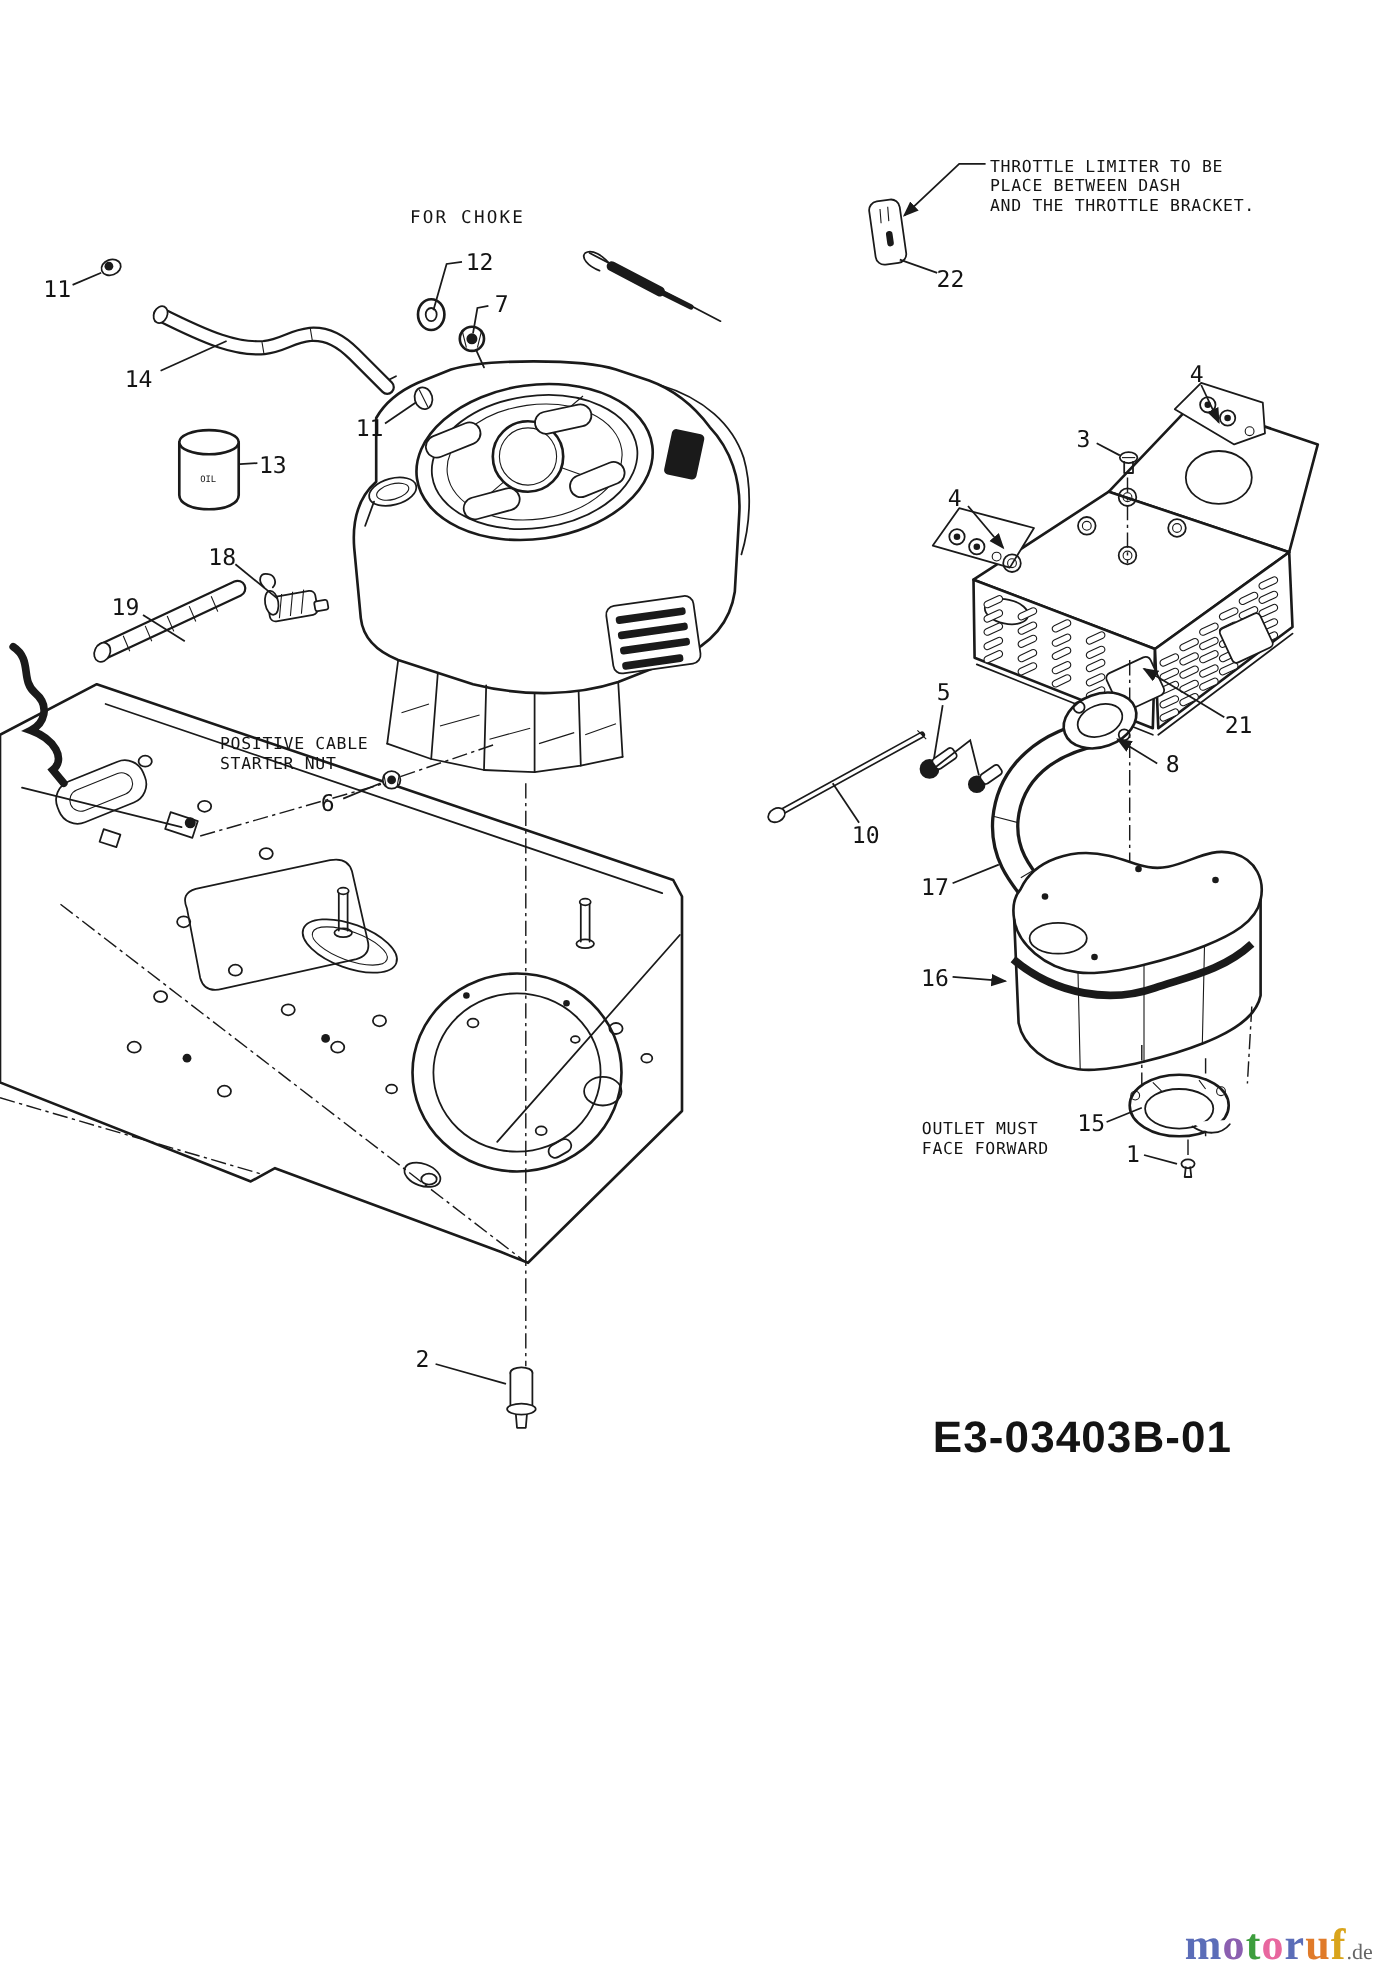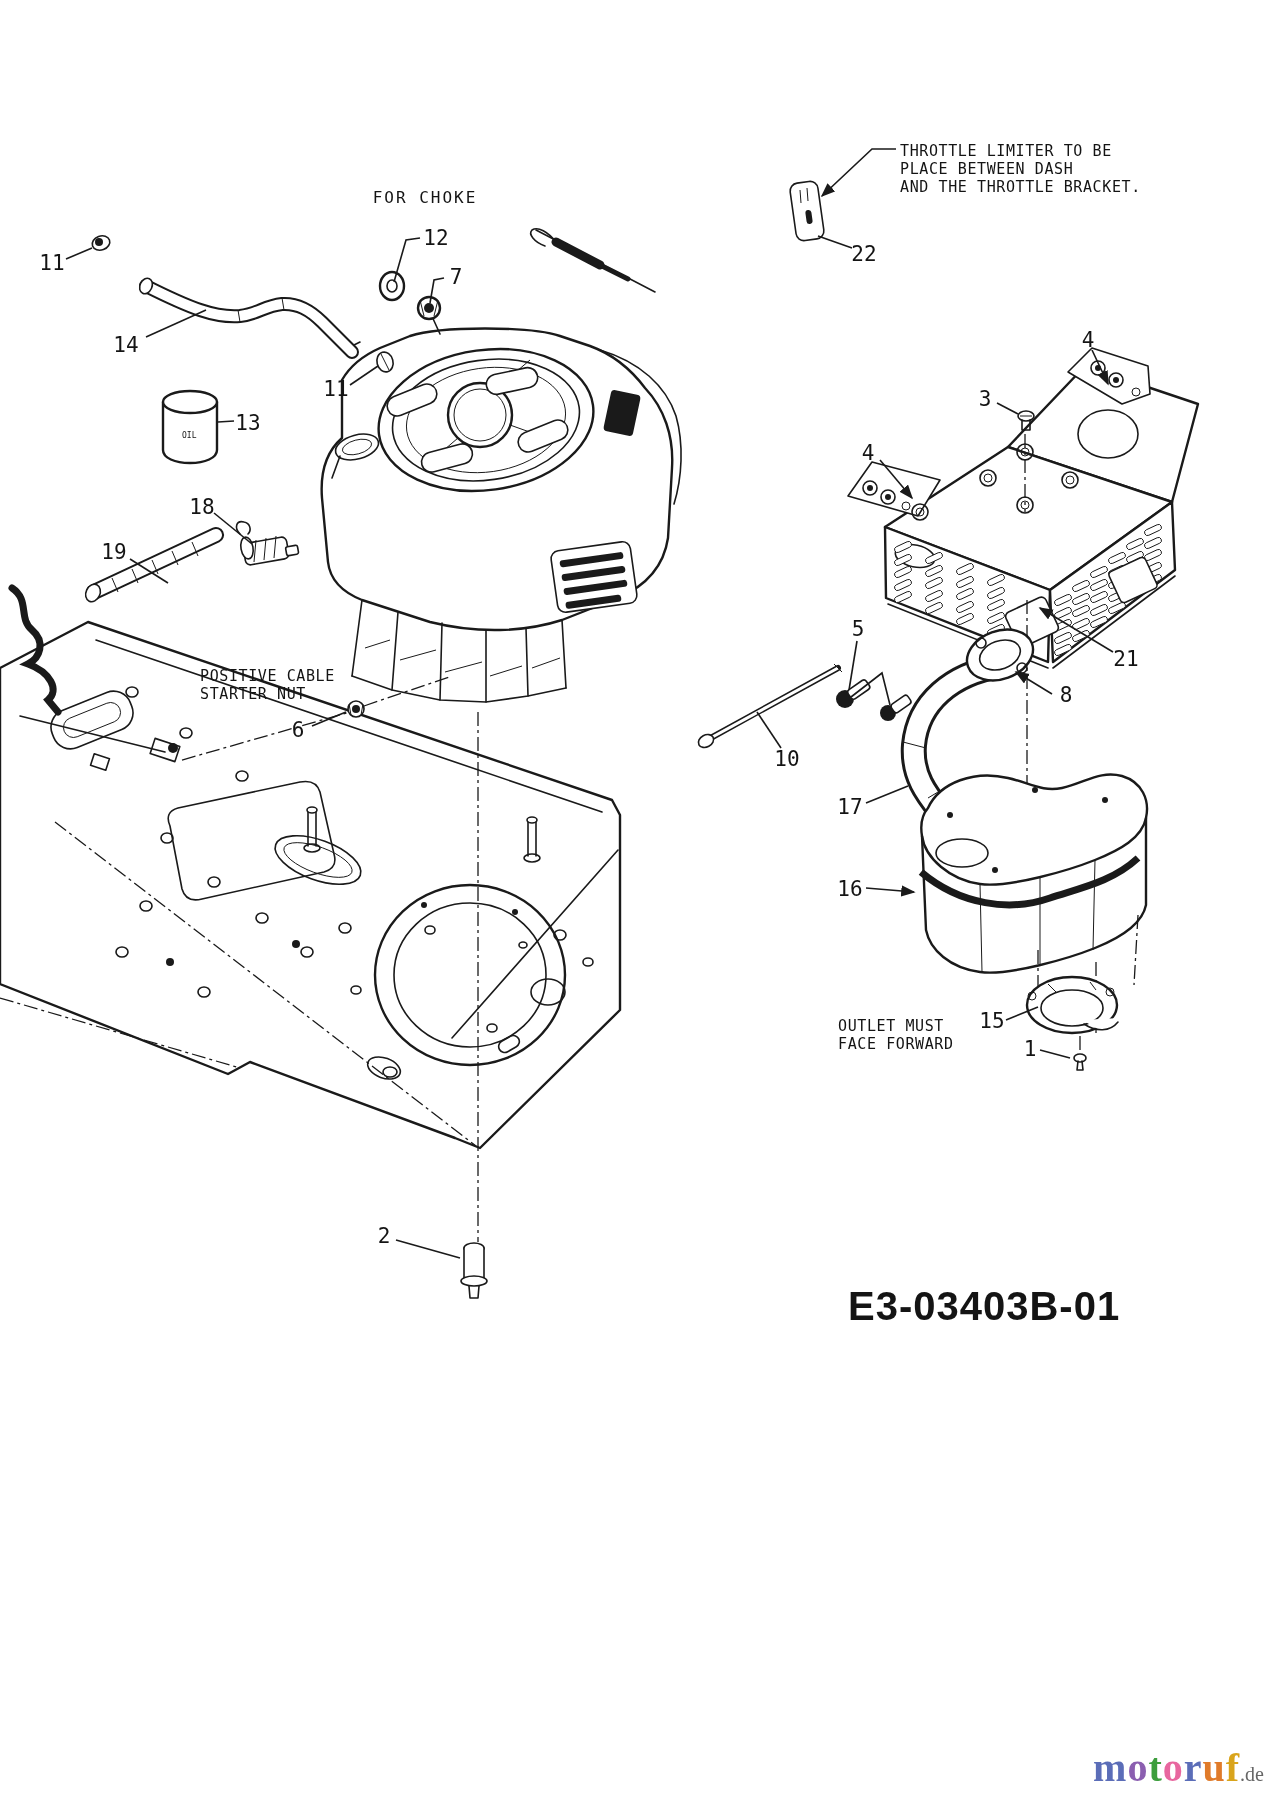--- a/index.html
+++ b/index.html
@@ -14,21 +14,21 @@
   .dk{fill:#1a1a1a;stroke:none;}
   .dash{stroke:#1a1a1a;fill:none;stroke-width:1.3;stroke-dasharray:14 4 3 4;}
   .leader{stroke:#1a1a1a;fill:none;stroke-width:1.6;}
   text{fill:#141414;}
   .callout{font-size:21px;font-family:"DejaVu Sans Mono",monospace;}
   .note{font-size:15px;letter-spacing:0.6px;font-family:"DejaVu Sans Mono",monospace;}
   .note-lg{font-size:16px;letter-spacing:2px;font-family:"DejaVu Sans Mono",monospace;}
   .oil{font-size:8px;font-family:"DejaVu Sans Mono",monospace;}
   .code{font-size:40px;font-weight:bold;letter-spacing:1px;
         font-family:"Liberation Sans", sans-serif;}
-  #watermark{position:absolute;top:1744px;right:8px;
+  #watermark{position:absolute;top:1744px;right:24px;
              font-family:"Liberation Serif", serif;font-weight:600;
              font-size:40px;letter-spacing:1px;}
   #watermark .wm-suffix{font-size:20px;font-weight:400;letter-spacing:0;}
 </style>
 </head>
 <body>
 
 <div id="page">
 <svg width="1272" height="1800" viewBox="0 0 1272 1800" xmlns="http://www.w3.org/2000/svg">
   <defs>

